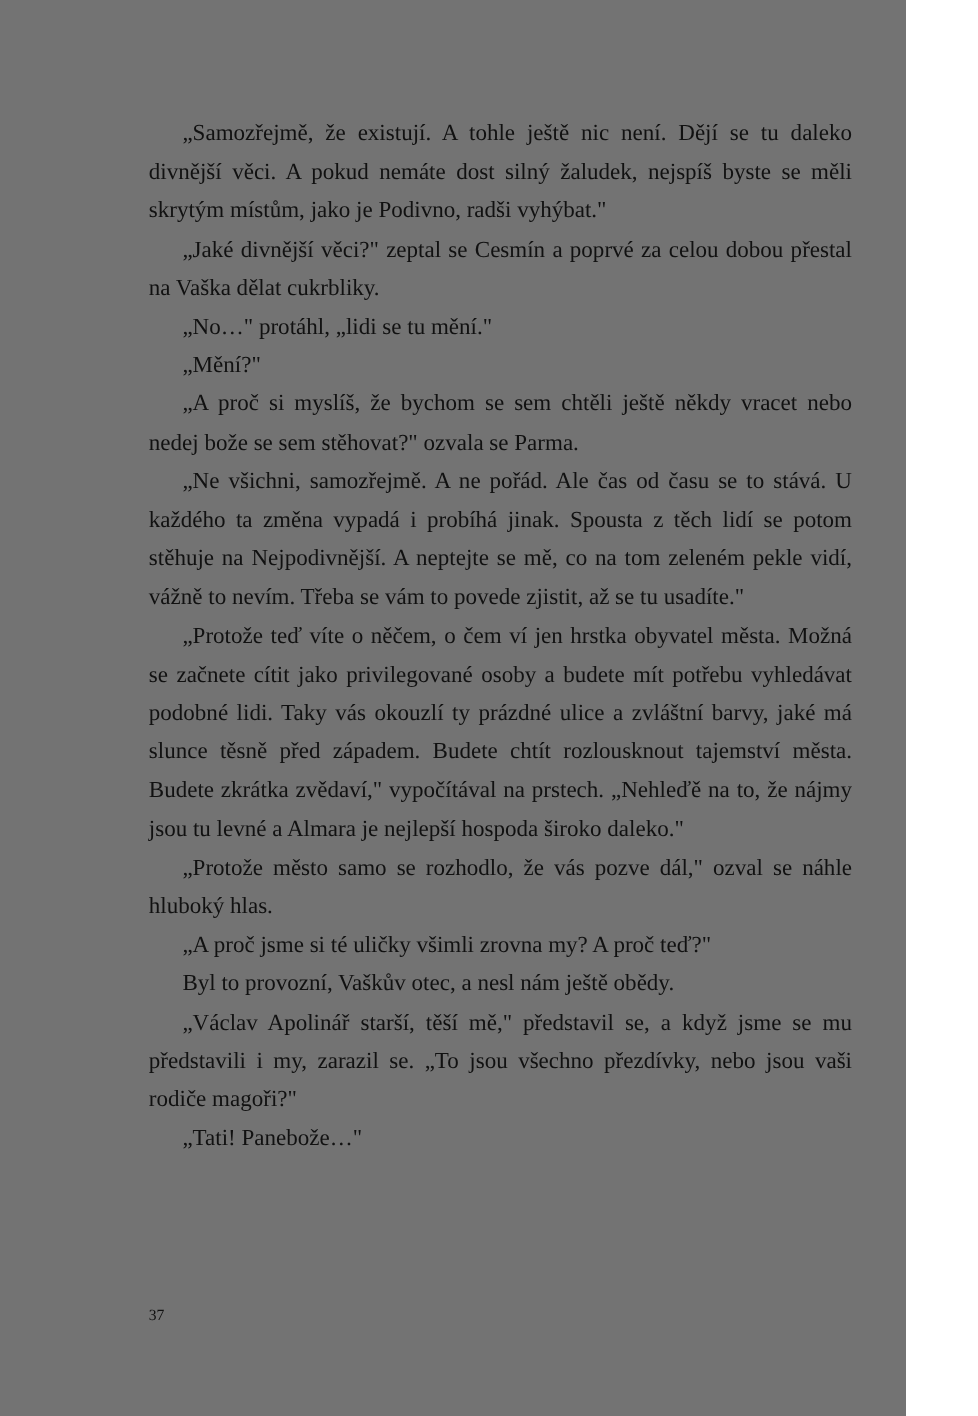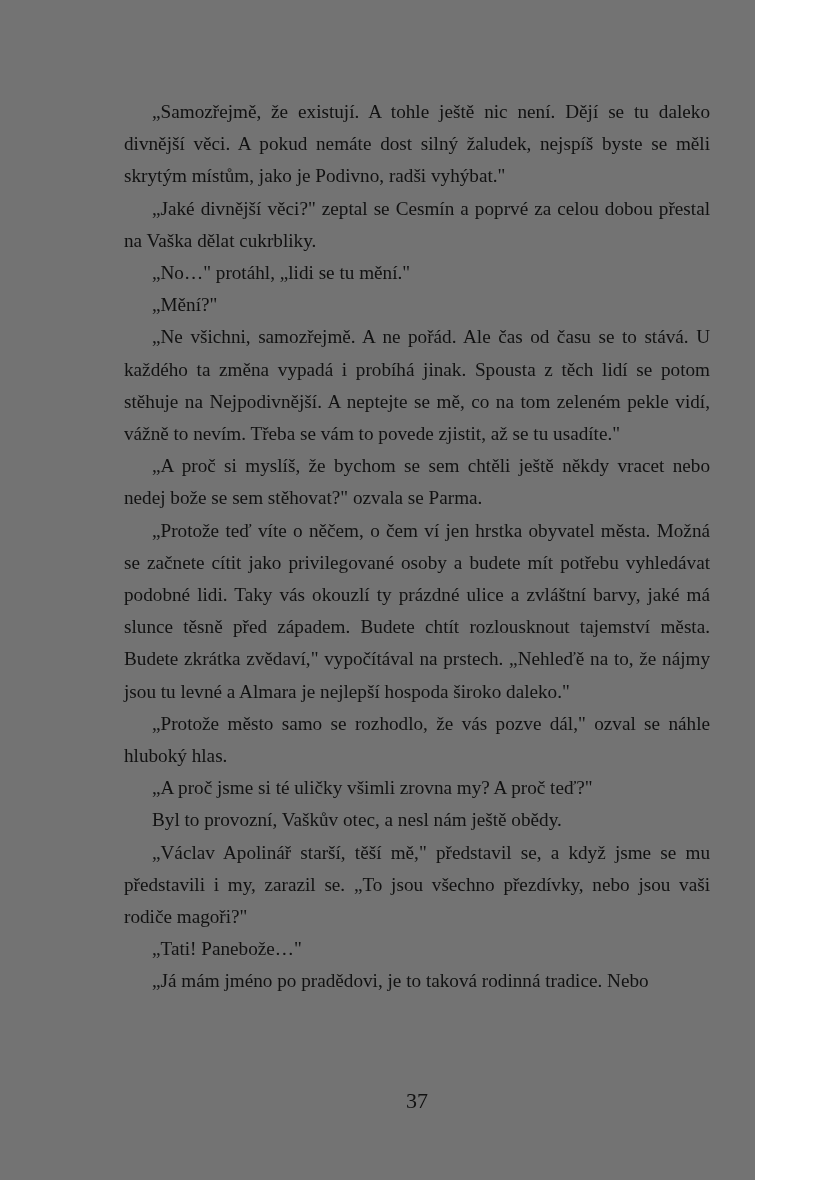--- a/index.html
+++ b/index.html
@@ -30,39 +30,38 @@
   }
   .para {
     margin: 0;
     text-indent: 28px;
   }
   .page-number {
     position: absolute;
     left: 124px;
     top: 1088px;
     width: 586px;
-    text-align: center;
+    text-align: left;
     font-family: "Liberation Serif", "DejaVu Serif", serif;
-    font-size: 22px;
+    font-size: 13px;
     color: #111111;
   }
 </style>
 </head>
 <body>
 
 <div class="page">
   <div class="text-block">
     <p class="para">„Samozřejmě, že existují. A tohle ještě nic není. Dějí se tu daleko divnější věci. A pokud nemáte dost silný žaludek, nejspíš byste se měli skrytým místům, jako je Podivno, radši vyhýbat."</p>
     <p class="para">„Jaké divnější věci?" zeptal se Cesmín a poprvé za celou dobou přestal na Vaška dělat cukrbliky.</p>
     <p class="para">„No…" protáhl, „lidi se tu mění."</p>
     <p class="para">„Mění?"</p>
+    <p class="para">„A proč si myslíš, že bychom se sem chtěli ještě někdy vracet nebo nedej bože se sem stěhovat?" ozvala se Parma.</p>
     <p class="para">„Ne všichni, samozřejmě. A ne pořád. Ale čas od času se to stává. U každého ta změna vypadá i probíhá jinak. Spousta z těch lidí se potom stěhuje na Nejpodivnější. A neptejte se mě, co na tom zeleném pekle vidí, vážně to nevím. Třeba se vám to povede zjistit, až se tu usadíte."</p>
-    <p class="para">„A proč si myslíš, že bychom se sem chtěli ještě někdy vracet nebo nedej bože se sem stěhovat?" ozvala se Parma.</p>
     <p class="para">„Protože teď víte o něčem, o čem ví jen hrstka obyvatel města. Možná se začnete cítit jako privilegované osoby a budete mít potřebu vyhledávat podobné lidi. Taky vás okouzlí ty prázdné ulice a zvláštní barvy, jaké má slunce těsně před západem. Budete chtít rozlousknout tajemství města. Budete zkrátka zvědaví," vypočítával na prstech. „Nehleďě na to, že nájmy jsou tu levné a Almara je nejlepší hospoda široko daleko."</p>
     <p class="para">„Protože město samo se rozhodlo, že vás pozve dál," ozval se náhle hluboký hlas.</p>
     <p class="para">„A proč jsme si té uličky všimli zrovna my? A proč teď?"</p>
     <p class="para">Byl to provozní, Vaškův otec, a nesl nám ještě obědy.</p>
     <p class="para">„Václav Apolinář starší, těší mě," představil se, a když jsme se mu představili i my, zarazil se. „To jsou všechno přezdívky, nebo jsou vaši rodiče magoři?"</p>
     <p class="para">„Tati! Panebože…"</p>
-    <p class="para">„Já mám jméno po pradědovi, je to taková rodinná tradice. Nebo</p>
   </div>
   <div class="page-number">37</div>
 </div>
 
 </body></html>

